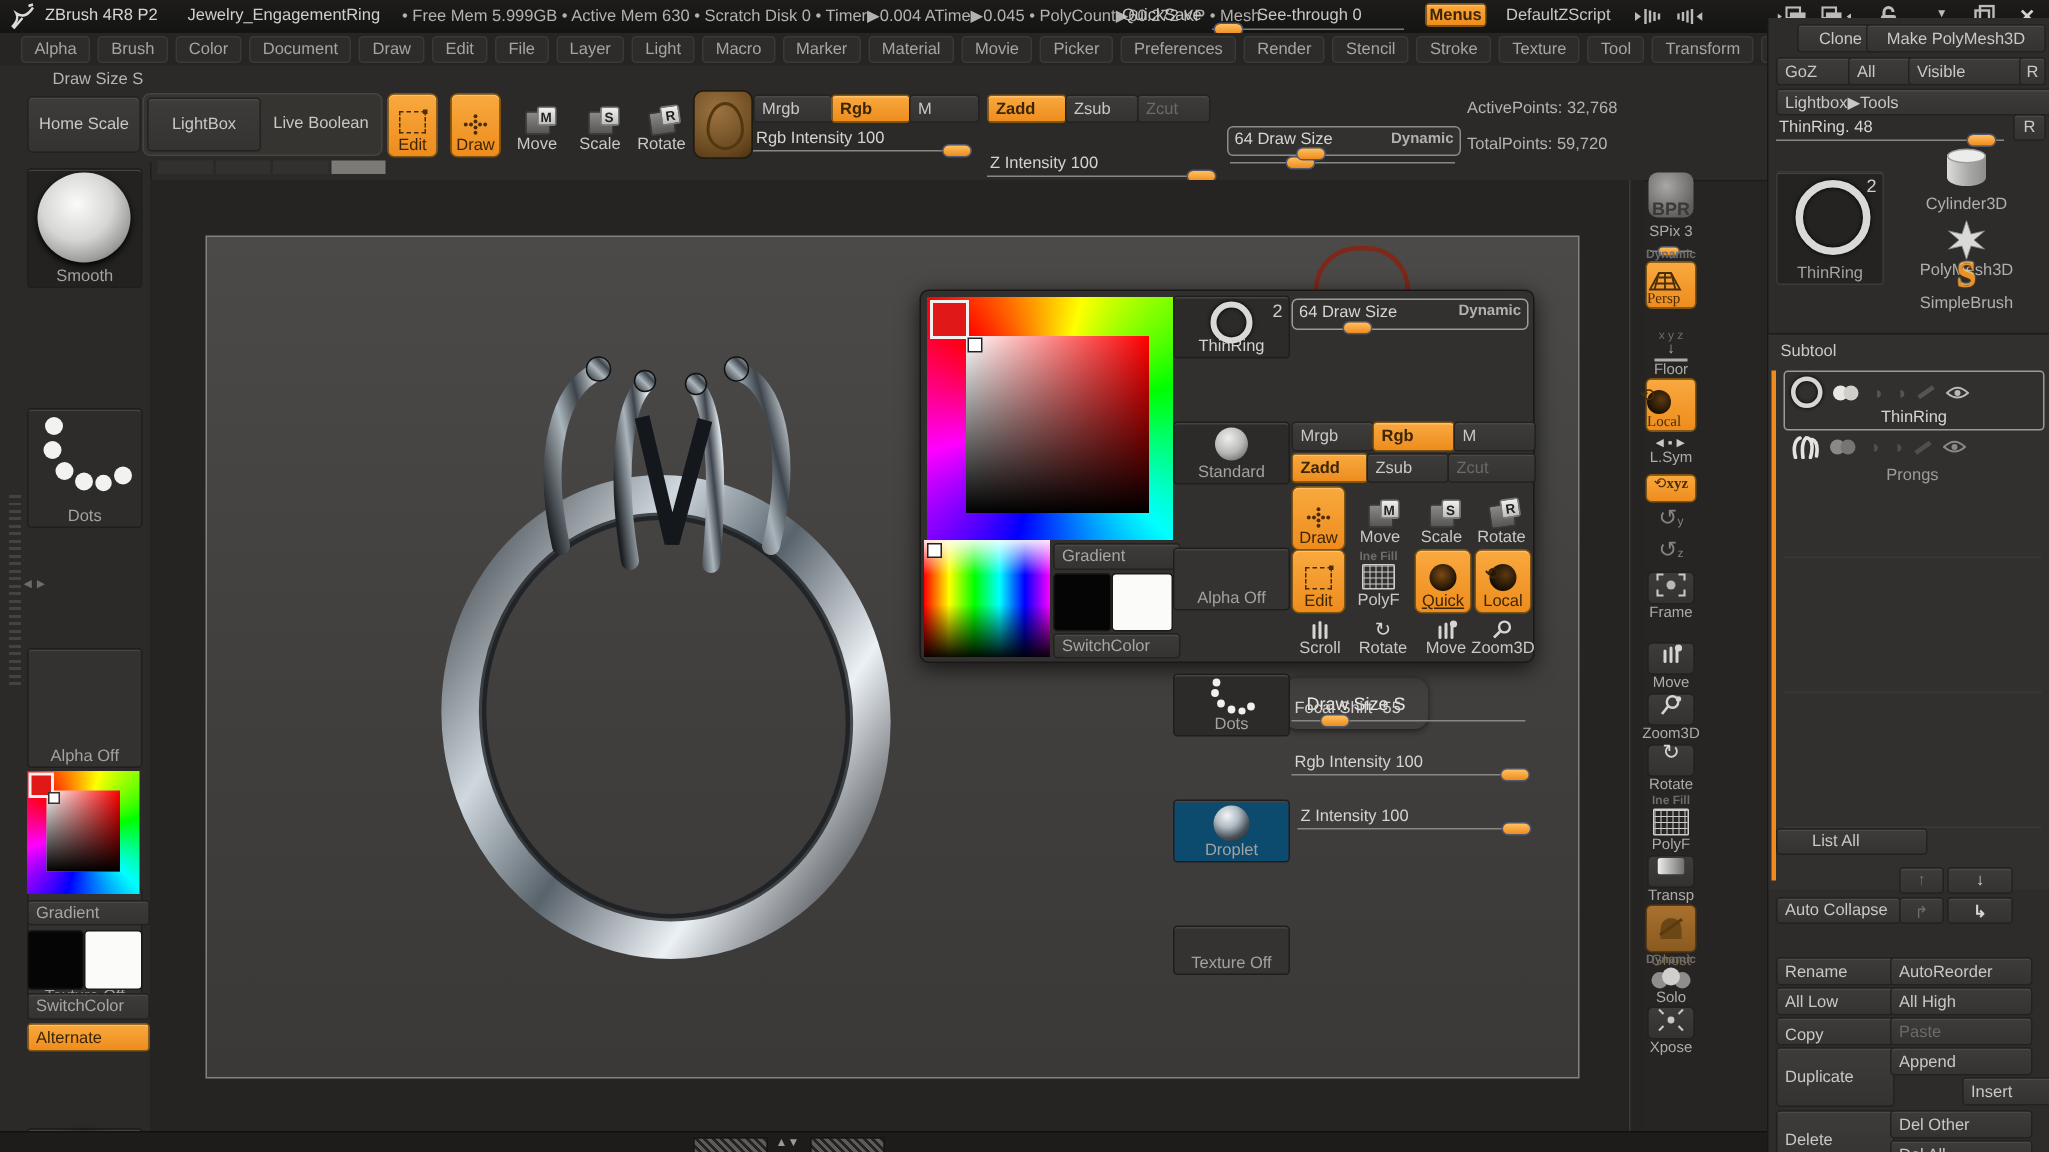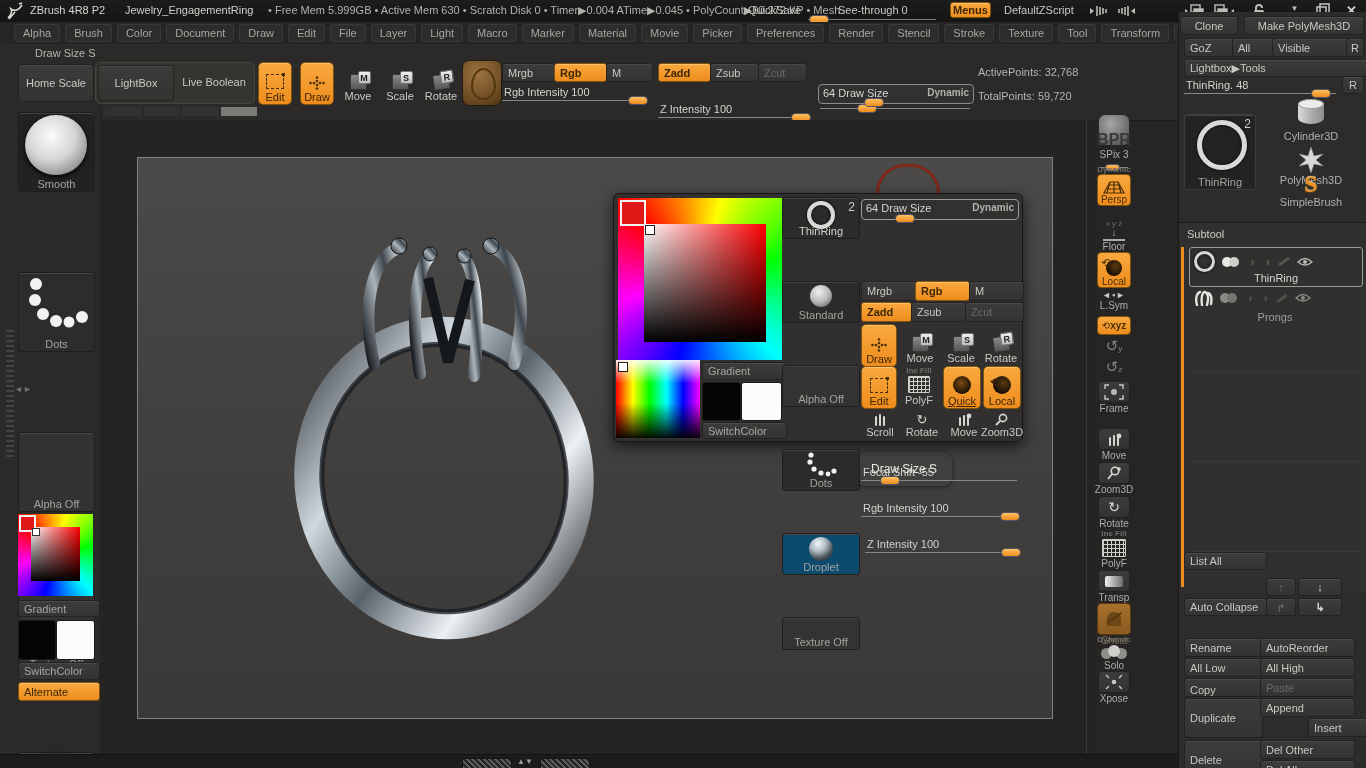--- a/index.html
+++ b/index.html
@@ -21,21 +21,21 @@
        background:linear-gradient(#ffc061,#ee8c1d);box-shadow:0 0 0 1px #50576b;}
   
   .tile{background:linear-gradient(#343331,#2c2b29);border:1px solid #1f1e1d;border-radius:3px;
         position:relative;box-shadow:inset 0 1px 0 #454442;}
   .tlab{position:absolute;left:0;right:0;bottom:1px;text-align:center;color:#a3a29f;font-size:11px;}
   .ring-ic{border-radius:50%;border:4px solid #d9d9d7;box-shadow:0 0 3px #000,inset 0 0 3px #000;}
   .badge2{position:absolute;top:2px;right:4px;color:#cfcecb;font-size:12px;}
   
   .rsb{position:absolute;left:1097px;width:34px;display:flex;flex-direction:column;align-items:center;
        color:#adacaa;font-size:10px;line-height:11px;}
-  .rsb .ic{display:flex;align-items:center;justify-content:center;}
+  .rsb .ic{display:flex;align-items:flex-start;justify-content:center;font-family:Liberation Serif, serif;}
   .rstile{background:linear-gradient(#3d3c3a,#333230);border:1px solid #222120;border-radius:4px;}
   .rsorange{background:linear-gradient(#f9a93f,#ee8c1d);border:1px solid #7e5410;color:#4a2e06;}
   .minitxt{font-size:8px;color:#6f6e6b;line-height:8px;}
   
   .gridic{background-image:linear-gradient(#cfcecb 1px,transparent 1px),linear-gradient(90deg,#cfcecb 1px,transparent 1px);
           background-size:4px 4px;border:1px solid #cfcecb;border-radius:1px;}
   .letterbadge{position:absolute;top:-4px;right:-5px;width:11px;height:11px;background:linear-gradient(#efefee,#bdbdbb);
           color:#222;font-size:9px;font-weight:bold;display:flex;align-items:center;justify-content:center;border-radius:2px;border:1px solid #777;}
   .graysq{position:relative;width:15px;height:14px;background:linear-gradient(#8b8a88,#565553);border-radius:2px;border:1px solid #3a3938;}
   .sep{background:#201f1e;}
@@ -519,21 +519,21 @@
           <circle cx="8" cy="5" r="3.6" fill="none" stroke="#d6d5d2" stroke-width="1.6"></circle>
           <line x1="5" y1="8" x2="1" y2="12" stroke="#d6d5d2" stroke-width="1.8"></line>
         </svg>
       <span>Zoom3D</span>
     </div>
   </div>
 
   <div class="abs sep" style="left:1086px;top:120px;width:1px;height:634px;background:#3a3938;"></div>
 
   <div class="rsb" style="top:115px;">
-    <div style="width:30px;height:30px;border-radius:6px;background:radial-gradient(circle at 40% 30%,#a8a7a5,#5d5c5a 80%);display:flex;align-items:flex-end;justify-content:center;color:#3a3938;font-weight:bold;font-size:16px;">
+    <div style="width:30px;height:30px;border-radius:6px;background:radial-gradient(circle at 40% 30%,#a8a7a5,#5d5c5a 80%);display:flex;align-items:flex-end;justify-content:center;color:#3a3938;font-weight:bold;font-size:12px;">
         <span>BPR</span>
       </div>
   </div>
   <div class="rsb" style="top:149px;">
     <span>SPix 3</span>
     <div style="position:relative;width:28px;height:6px;border-bottom:1px solid #888783;margin-top:1px;">
         <span class="hdl" style="left:6px;width:13px;height:5px;bottom:-3px;"></span>
       </div>
   </div>
   <div class="rsb" style="top:166px;">
@@ -649,21 +649,21 @@
           <g stroke="#c9c8c5" stroke-width="1.4" fill="#c9c8c5">
             <path d="M4 4 L1 1 M14 4 L17 1 M4 12 L1 15 M14 12 L17 15"></path>
             <circle cx="9" cy="8" r="1.6"></circle>
           </g>
         </svg>
     </div>
     <span>Xpose</span>
   </div>
 
   <div class="abs" style="left:1178px;top:12px;width:188px;height:756px;background:#2d2c2a;border-left:1px solid #191817;">
-    <div class="b abs" style="left:1px;top:4px;width:56px;height:17px;">
+    <div class="b abs" style="left:19px;top:4px;width:56px;height:17px;">
         <span>Clone</span>
       </div>
     <div class="b abs" style="left:65px;top:4px;width:118px;height:17px;">
         <span>Make PolyMesh3D</span>
       </div>
     <div class="b abs" style="left:5px;top:26px;width:44px;height:17px;justify-content:flex-start;padding-left:5px;">
         <span>GoZ</span>
       </div>
     <div class="b abs" style="left:53px;top:26px;width:36px;height:17px;justify-content:flex-start;padding-left:5px;">
         <span>All</span>
@@ -761,21 +761,21 @@
               </svg>
             </span>
         </div>
         <span style="position:absolute;left:0;right:0;bottom:4px;text-align:center;color:#9d9c99;">Prongs</span>
       </div>
       <div style="position:absolute;left:10px;top:148px;width:172px;height:1px;background:#3a3937;"></div>
       <div style="position:absolute;left:10px;top:238px;width:172px;height:1px;background:#3a3937;"></div>
       <div style="position:absolute;left:10px;top:328px;width:172px;height:1px;background:#3a3937;"></div>
     </div>
 
-    <div class="b abs" style="left:5px;top:540px;width:76px;height:16px;justify-content:flex-start;padding-left:5px;">
+    <div class="b abs" style="left:5px;top:540px;width:76px;height:16px;justify-content:flex-start;padding-left:23px;">
         <span>List All</span>
       </div>
     <div class="b abs" style="left:87px;top:566px;width:28px;height:16px;color:#6e6d6a;">
         <span>↑</span>
       </div>
     <div class="b abs" style="left:119px;top:566px;width:42px;height:16px;color:#d9d8d5;font-weight:bold;">
         <span>↓</span>
       </div>
     <div class="b abs" style="left:5px;top:586px;width:76px;height:16px;justify-content:flex-start;padding-left:5px;">
         <span>Auto Collapse</span>

